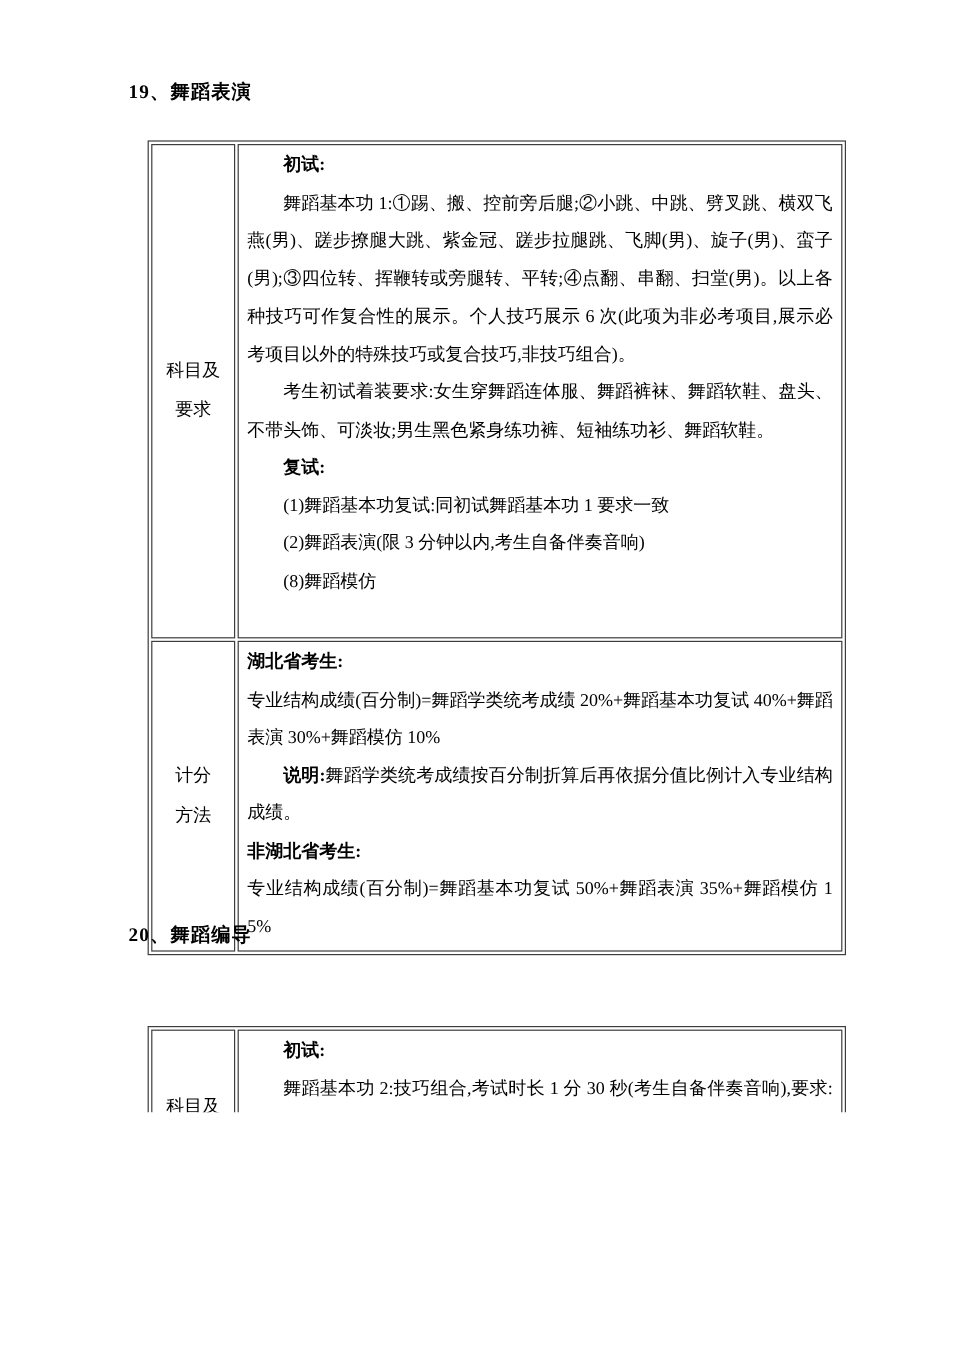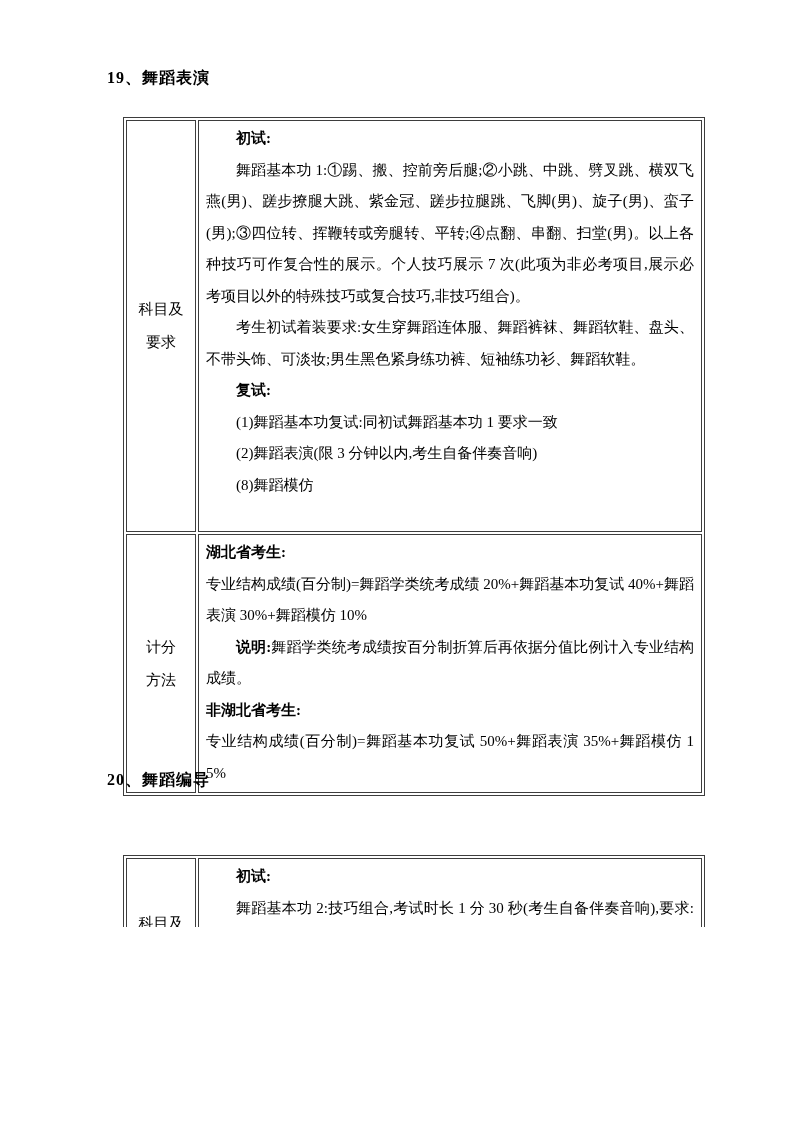--- a/index.html
+++ b/index.html
@@ -87,21 +87,21 @@
 
   <h2 class="sec-heading h19">19、舞蹈表演</h2>
 
   <table class="doc-table t1">
     <tbody>
       <tr>
         <td class="label-cell" style="height:410px">科目及
 要求</td>
         <td class="content-cell">
             <p class="para indent"><b>初试:</b></p>
-            <p class="para indent">舞蹈基本功 1:①踢、搬、控前旁后腿;②小跳、中跳、劈叉跳、横双飞燕(男)、蹉步撩腿大跳、紫金冠、蹉步拉腿跳、飞脚(男)、旋子(男)、蛮子(男);③四位转、挥鞭转或旁腿转、平转;④点翻、串翻、扫堂(男)。以上各种技巧可作复合性的展示。个人技巧展示 7 次(此项为非必考项目,展示必考项目以外的特殊技巧或复合技巧,非技巧组合)。</p>
+            <p class="para indent">舞蹈基本功 1:①踢、搬、控前旁后腿;②小跳、中跳、劈叉跳、横双飞燕(男)、蹉步撩腿大跳、紫金冠、蹉步拉腿跳、飞脚(男)、旋子(男)、蛮子(男);③四位转、挥鞭转或旁腿转、平转;④点翻、串翻、扫堂(男)。以上各种技巧可作复合性的展示。个人技巧展示 6 次(此项为非必考项目,展示必考项目以外的特殊技巧或复合技巧,非技巧组合)。</p>
             <p class="para indent">考生初试着装要求:女生穿舞蹈连体服、舞蹈裤袜、舞蹈软鞋、盘头、不带头饰、可淡妆;男生黑色紧身练功裤、短袖练功衫、舞蹈软鞋。</p>
             <p class="para indent"><b>复试:</b></p>
             <p class="para indent">(1)舞蹈基本功复试:同初试舞蹈基本功 1 要求一致</p>
             <p class="para indent">(2)舞蹈表演(限 3 分钟以内,考生自备伴奏音响)</p>
             <p class="para indent">(8)舞蹈模仿</p>
           </td>
       </tr>
       <tr>
         <td class="label-cell" style="height:246px">计分
 方法</td>

